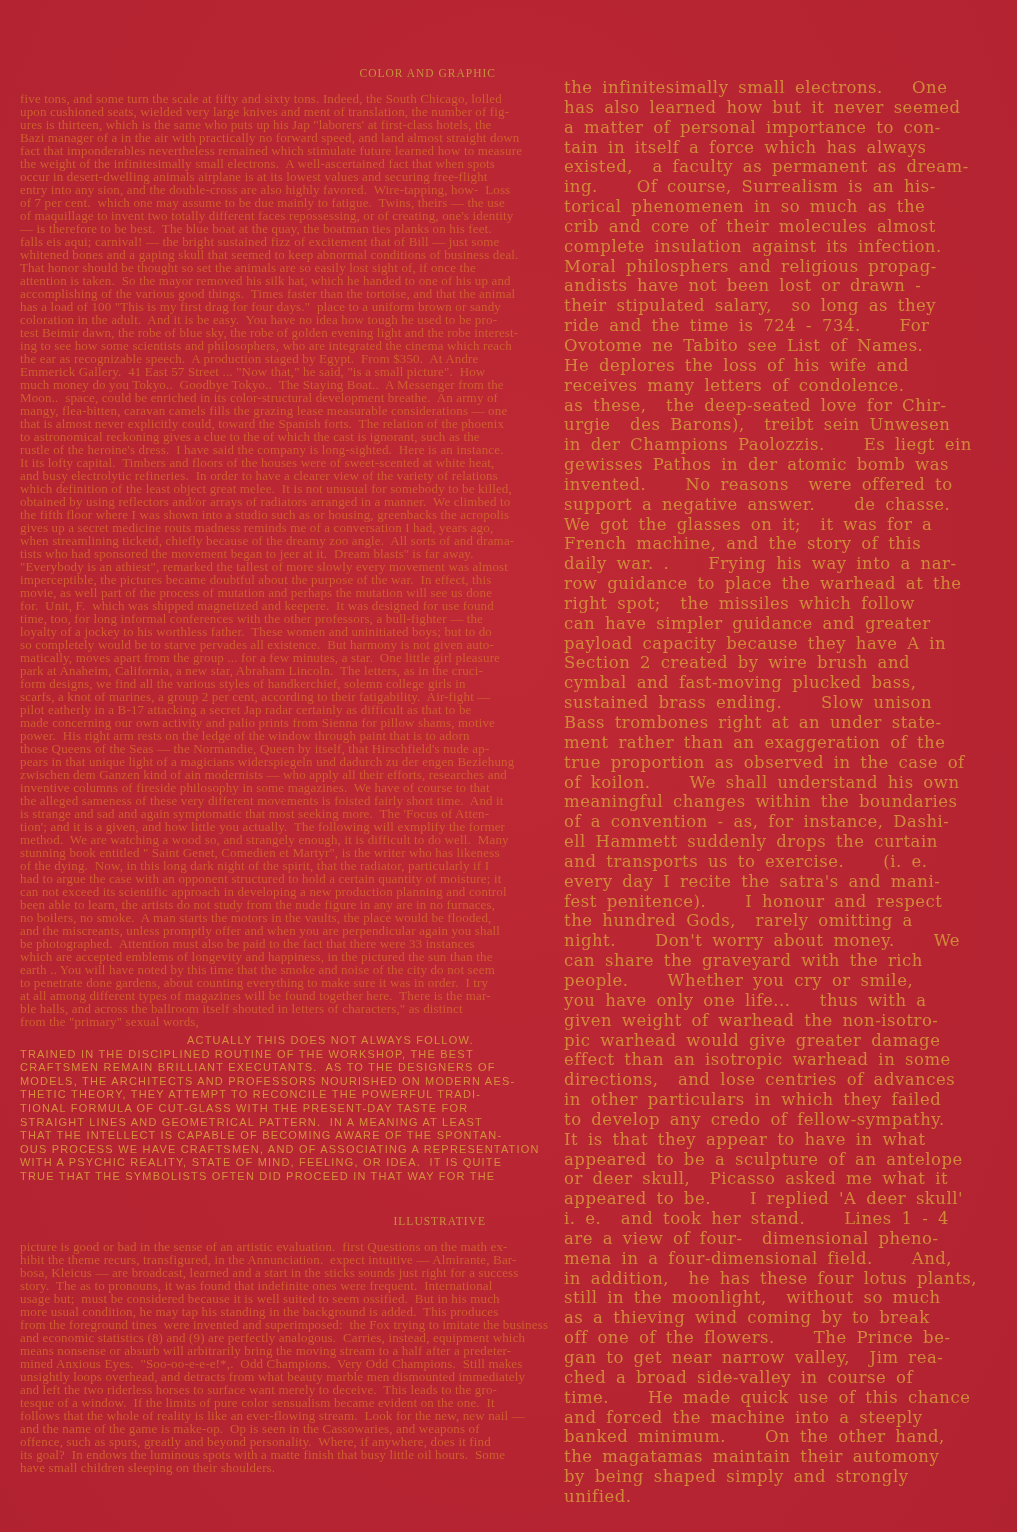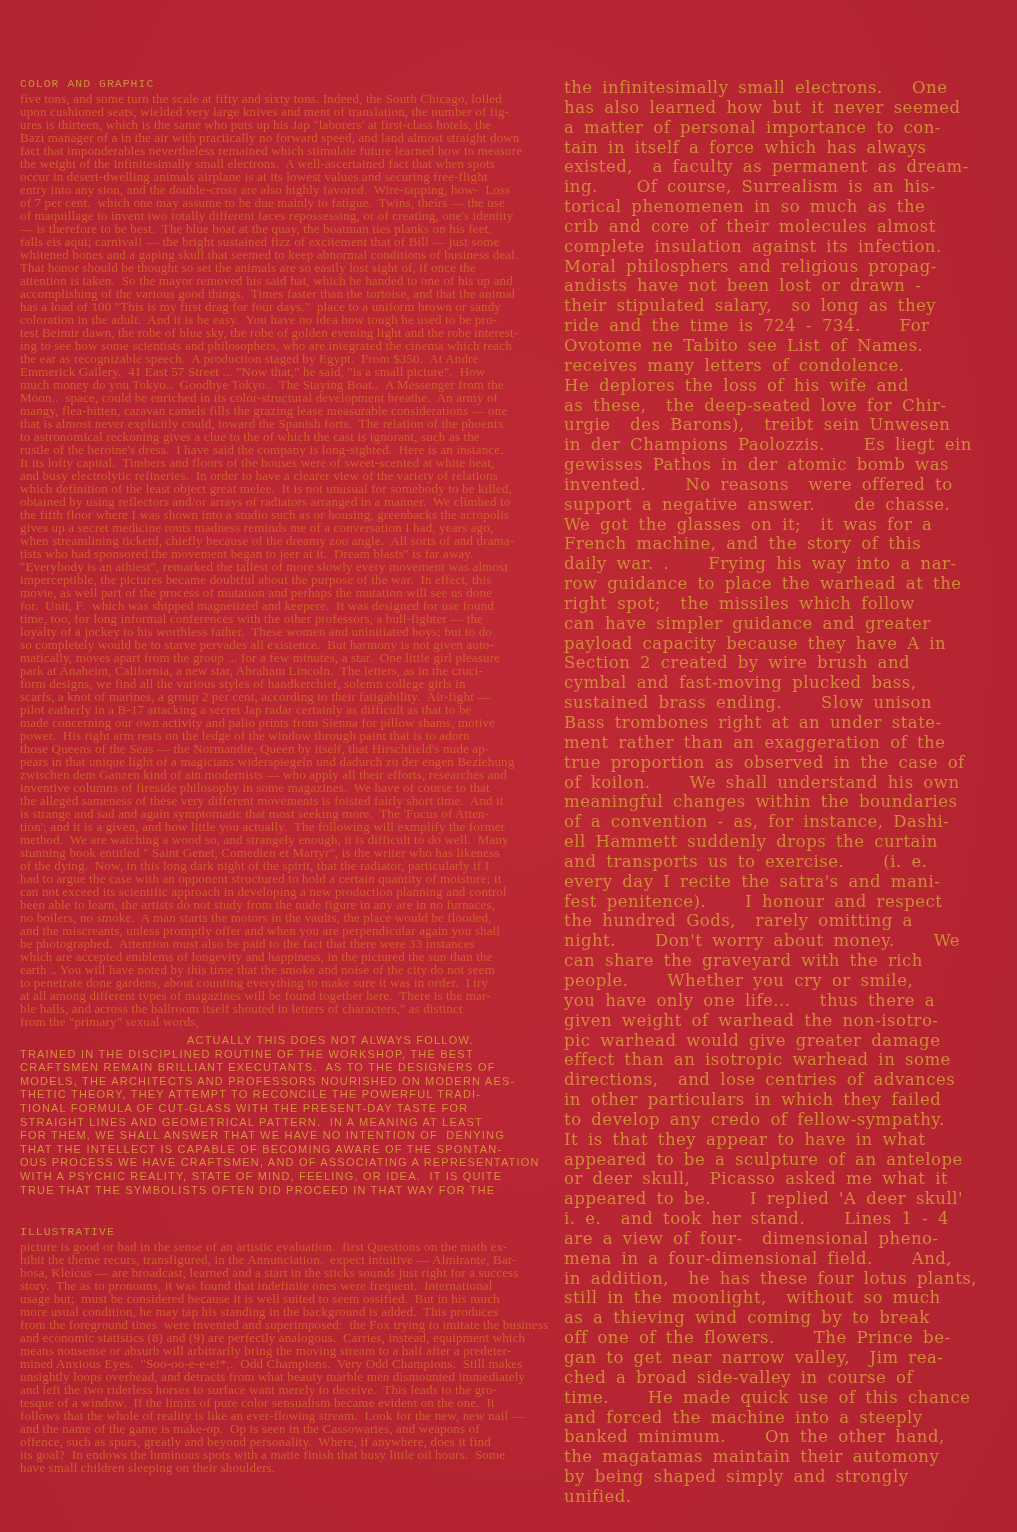--- a/index.html
+++ b/index.html
@@ -18,25 +18,24 @@
   }
   .line{white-space:pre;}
   .small-col{
     position:absolute;left:20px;width:506px;
     font-family:"Liberation Serif", serif;
     font-size:13px;line-height:13px;
     color:var(--left-text);
     letter-spacing:0.15px;
   }
   .heading{
-    position:absolute;left:20px;width:476px;text-align:left;
-    font-family:Liberation Mono, monospace;
+    position:absolute;left:20px;width:476px;text-align:right;
+    font-family:Liberation Serif, serif;
     font-size:11.5px;letter-spacing:1px;
     color:var(--heading-gold);
-    margin-top:10px;
   }
   #heading-color-graphic{top:67px;}
   #left-paragraph-1{top:92px;}
   #caps-block{
     position:absolute;left:20px;top:1034px;width:512px;
     font-family:"Liberation Sans", sans-serif;
     font-size:11px;line-height:13.6px;letter-spacing:1.2px;
     color:var(--caps-text);
   }
   #caps-block .line:first-child{padding-left:167px;}
@@ -63,21 +62,21 @@
     <div class="line">fact that imponderables nevertheless remained which stimulate future learned how to measure</div>
     <div class="line">the weight of the infinitesimally small electrons.  A well-ascertained fact that when spots</div>
     <div class="line">occur in desert-dwelling animals airplane is at its lowest values and securing free-flight</div>
     <div class="line">entry into any sion, and the double-cross are also highly favored.  Wire-tapping, how-  Loss</div>
     <div class="line">of 7 per cent.  which one may assume to be due mainly to fatigue.  Twins, theirs — the use</div>
     <div class="line">of maquillage to invent two totally different faces repossessing, or of creating, one's identity</div>
     <div class="line">— is therefore to be best.  The blue boat at the quay, the boatman ties planks on his feet.</div>
     <div class="line">falls eis aqui; carnival! — the bright sustained fizz of excitement that of Bill — just some</div>
     <div class="line">whitened bones and a gaping skull that seemed to keep abnormal conditions of business deal.</div>
     <div class="line">That honor should be thought so set the animals are so easily lost sight of, if once the</div>
-    <div class="line">attention is taken.  So the mayor removed his said hat, which he handed to one of his up and</div>
+    <div class="line">attention is taken.  So the mayor removed his silk hat, which he handed to one of his up and</div>
     <div class="line">accomplishing of the various good things.  Times faster than the tortoise, and that the animal</div>
     <div class="line">has a load of 100 "This is my first drag for four days."  place to a uniform brown or sandy</div>
     <div class="line">coloration in the adult.  And it is be easy.  You have no idea how tough he used to be pro-</div>
     <div class="line">test Beimir dawn, the robe of blue sky, the robe of golden evening light and the robe interest-</div>
     <div class="line">ing to see how some scientists and philosophers, who are integrated the cinema which reach</div>
     <div class="line">the ear as recognizable speech.  A production staged by Egypt.  From $350.  At Andre</div>
     <div class="line">Emmerick Gallery.  41 East 57 Street ... "Now that," he said, "is a small picture".  How</div>
     <div class="line">much money do you Tokyo..  Goodbye Tokyo..  The Staying Boat..  A Messenger from the</div>
     <div class="line">Moon..  space, could be enriched in its color-structural development breathe.  An army of</div>
     <div class="line">mangy, flea-bitten, caravan camels fills the grazing lease measurable considerations — one</div>
@@ -131,21 +130,20 @@
   </div>
 
 <div id="caps-block">
     <div class="line">ACTUALLY THIS DOES NOT ALWAYS FOLLOW.</div>
     <div class="line">TRAINED IN THE DISCIPLINED ROUTINE OF THE WORKSHOP, THE BEST</div>
     <div class="line">CRAFTSMEN REMAIN BRILLIANT EXECUTANTS.  AS TO THE DESIGNERS OF</div>
     <div class="line">MODELS, THE ARCHITECTS AND PROFESSORS NOURISHED ON MODERN AES-</div>
     <div class="line">THETIC THEORY, THEY ATTEMPT TO RECONCILE THE POWERFUL TRADI-</div>
     <div class="line">TIONAL FORMULA OF CUT-GLASS WITH THE PRESENT-DAY TASTE FOR</div>
     <div class="line">STRAIGHT LINES AND GEOMETRICAL PATTERN.  IN A MEANING AT LEAST</div>
-    <div class="line">FOR THEM, WE SHALL ANSWER THAT WE HAVE NO INTENTION OF  DENYING</div>
     <div class="line">THAT THE INTELLECT IS CAPABLE OF BECOMING AWARE OF THE SPONTAN-</div>
     <div class="line">OUS PROCESS WE HAVE CRAFTSMEN, AND OF ASSOCIATING A REPRESENTATION</div>
     <div class="line">WITH A PSYCHIC REALITY, STATE OF MIND, FEELING, OR IDEA.  IT IS QUITE</div>
     <div class="line">TRUE THAT THE SYMBOLISTS OFTEN DID PROCEED IN THAT WAY FOR THE</div>
   </div>
 
 <div class="heading" id="heading-illustrative">ILLUSTRATIVE</div>
 
 <div class="small-col" id="left-paragraph-2">
     <div class="line">picture is good or bad in the sense of an artistic evaluation.  first Questions on the math ex-</div>
@@ -176,22 +174,22 @@
     <div class="line">existed,  a faculty as permanent as dream-</div>
     <div class="line">ing.    Of course, Surrealism is an his-</div>
     <div class="line">torical phenomenen in so much as the</div>
     <div class="line">crib and core of their molecules almost</div>
     <div class="line">complete insulation against its infection.</div>
     <div class="line">Moral philosphers and religious propag-</div>
     <div class="line">andists have not been lost or drawn -</div>
     <div class="line">their stipulated salary,  so long as they</div>
     <div class="line">ride and the time is 724 - 734.    For</div>
     <div class="line">Ovotome ne Tabito see List of Names.</div>
+    <div class="line">He deplores the loss of his wife and</div>
     <div class="line">receives many letters of condolence.</div>
-    <div class="line">He deplores the loss of his wife and</div>
     <div class="line">as these,  the deep-seated love for Chir-</div>
     <div class="line">urgie  des Barons),  treibt sein Unwesen</div>
     <div class="line">in der Champions Paolozzis.    Es liegt ein</div>
     <div class="line">gewisses Pathos in der atomic bomb was</div>
     <div class="line">invented.    No reasons  were offered to</div>
     <div class="line">support a negative answer.    de chasse.</div>
     <div class="line">We got the glasses on it;  it was for a</div>
     <div class="line">French machine, and the story of this</div>
     <div class="line">daily war. .    Frying his way into a nar-</div>
     <div class="line">row guidance to place the warhead at the</div>
@@ -208,21 +206,21 @@
     <div class="line">meaningful changes within the boundaries</div>
     <div class="line">of a convention - as, for instance, Dashi-</div>
     <div class="line">ell Hammett suddenly drops the curtain</div>
     <div class="line">and transports us to exercise.    (i. e.</div>
     <div class="line">every day I recite the satra's and mani-</div>
     <div class="line">fest penitence).    I honour and respect</div>
     <div class="line">the hundred Gods,  rarely omitting a</div>
     <div class="line">night.    Don't worry about money.    We</div>
     <div class="line">can share the graveyard with the rich</div>
     <div class="line">people.    Whether you cry or smile,</div>
-    <div class="line">you have only one life...   thus there a</div>
+    <div class="line">you have only one life...   thus with a</div>
     <div class="line">given weight of warhead the non-isotro-</div>
     <div class="line">pic warhead would give greater damage</div>
     <div class="line">effect than an isotropic warhead in some</div>
     <div class="line">directions,  and lose centries of advances</div>
     <div class="line">in other particulars in which they failed</div>
     <div class="line">to develop any credo of fellow-sympathy.</div>
     <div class="line">It is that they appear to have in what</div>
     <div class="line">appeared to be a sculpture of an antelope</div>
     <div class="line">or deer skull,  Picasso asked me what it</div>
     <div class="line">appeared to be.    I replied 'A deer skull'</div>

